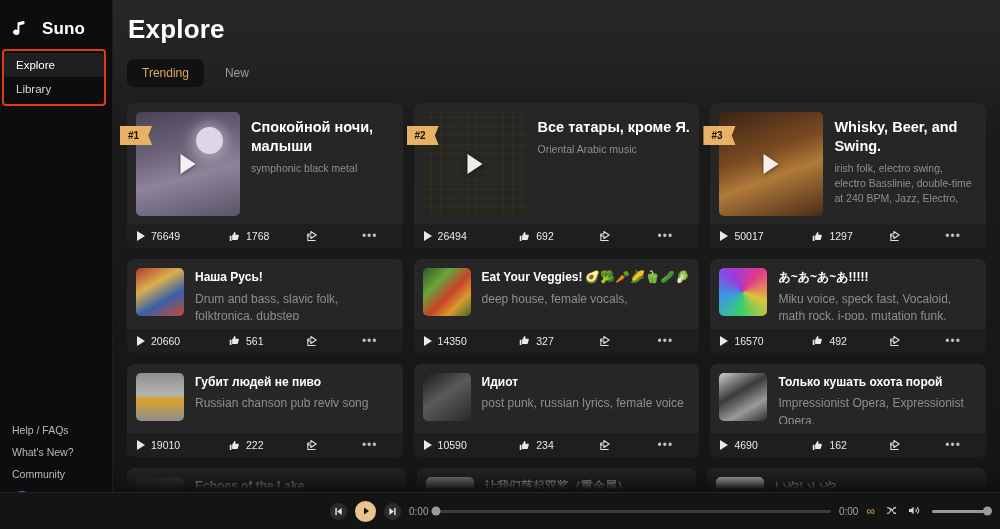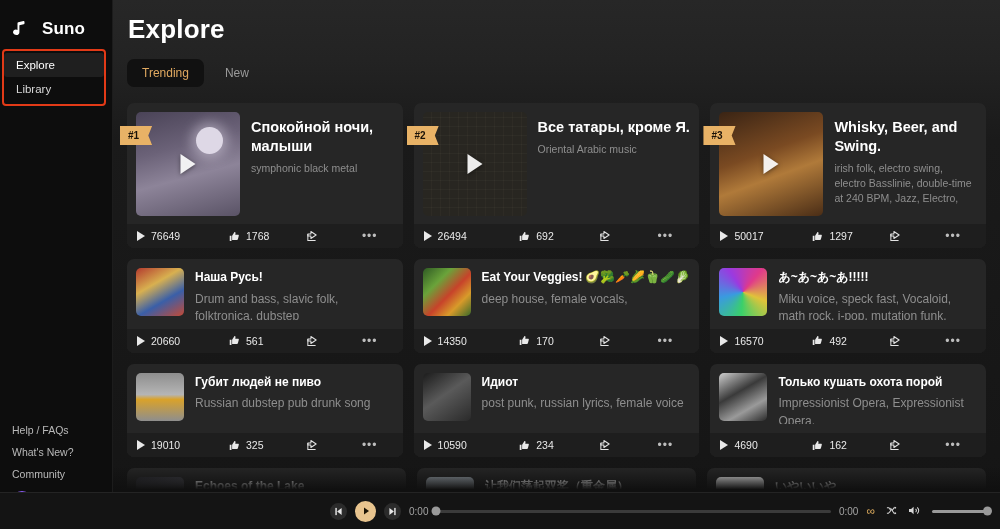--- a/index.html
+++ b/index.html
@@ -394,21 +394,21 @@
       <span class="stat plays">
         <span class="tri"></span>
         <span>14350</span>
       </span>
       <span class="stat likes">
         <span style="line-height:0">
           <svg width="11" height="11" viewBox="0 0 12 12">
                     <path d="M3.4 5.2L6 1.1c.7 0 1.2.6 1.1 1.3l-.3 1.7h3c.6 0 1.1.6.9 1.2l-1 3.7c-.1.5-.6.9-1.1.9H3.4zM.8 5.2h1.9v5.6H.8z" fill="#e9e9e9"></path>
                   </svg>
         </span>
-        <span>170</span>
+        <span>327</span>
       </span>
       <span class="fa">
         <button class="icon-btn">
           <svg width="12" height="12" viewBox="0 0 13 13">
                     <path d="M2 4.4h3.3V1.6L11 5.4 5.3 9.2V6.4H2z" fill="none" stroke="#e3e3e3" stroke-width="1.1" stroke-linejoin="round"></path>
                     <path d="M2 4.4v7h8.4" fill="none" stroke="#e3e3e3" stroke-width="1.1"></path>
                   </svg>
         </button>
       </span>
       <span class="fb">
@@ -450,35 +450,35 @@
         <button class="icon-btn dots">•••</button>
       </span>
     </div>
           </div>
           <div class="card small">
 
     <div class="card-body">
       <div class="thumb art-beer"></div>
       <div class="card-text">
         <div class="song-title">Губит людей не пиво</div>
-        <div class="song-tags">Russian dubstep pub drunk song</div>
+        <div class="song-tags">Russian chanson pub reviv song</div>
       </div>
     </div>
     <div class="card-footer">
       <span class="stat plays">
         <span class="tri"></span>
         <span>19010</span>
       </span>
       <span class="stat likes">
         <span style="line-height:0">
           <svg width="11" height="11" viewBox="0 0 12 12">
                     <path d="M3.4 5.2L6 1.1c.7 0 1.2.6 1.1 1.3l-.3 1.7h3c.6 0 1.1.6.9 1.2l-1 3.7c-.1.5-.6.9-1.1.9H3.4zM.8 5.2h1.9v5.6H.8z" fill="#e9e9e9"></path>
                   </svg>
         </span>
-        <span>325</span>
+        <span>222</span>
       </span>
       <span class="fa">
         <button class="icon-btn">
           <svg width="12" height="12" viewBox="0 0 13 13">
                     <path d="M2 4.4h3.3V1.6L11 5.4 5.3 9.2V6.4H2z" fill="none" stroke="#e3e3e3" stroke-width="1.1" stroke-linejoin="round"></path>
                     <path d="M2 4.4v7h8.4" fill="none" stroke="#e3e3e3" stroke-width="1.1"></path>
                   </svg>
         </button>
       </span>
       <span class="fb">

